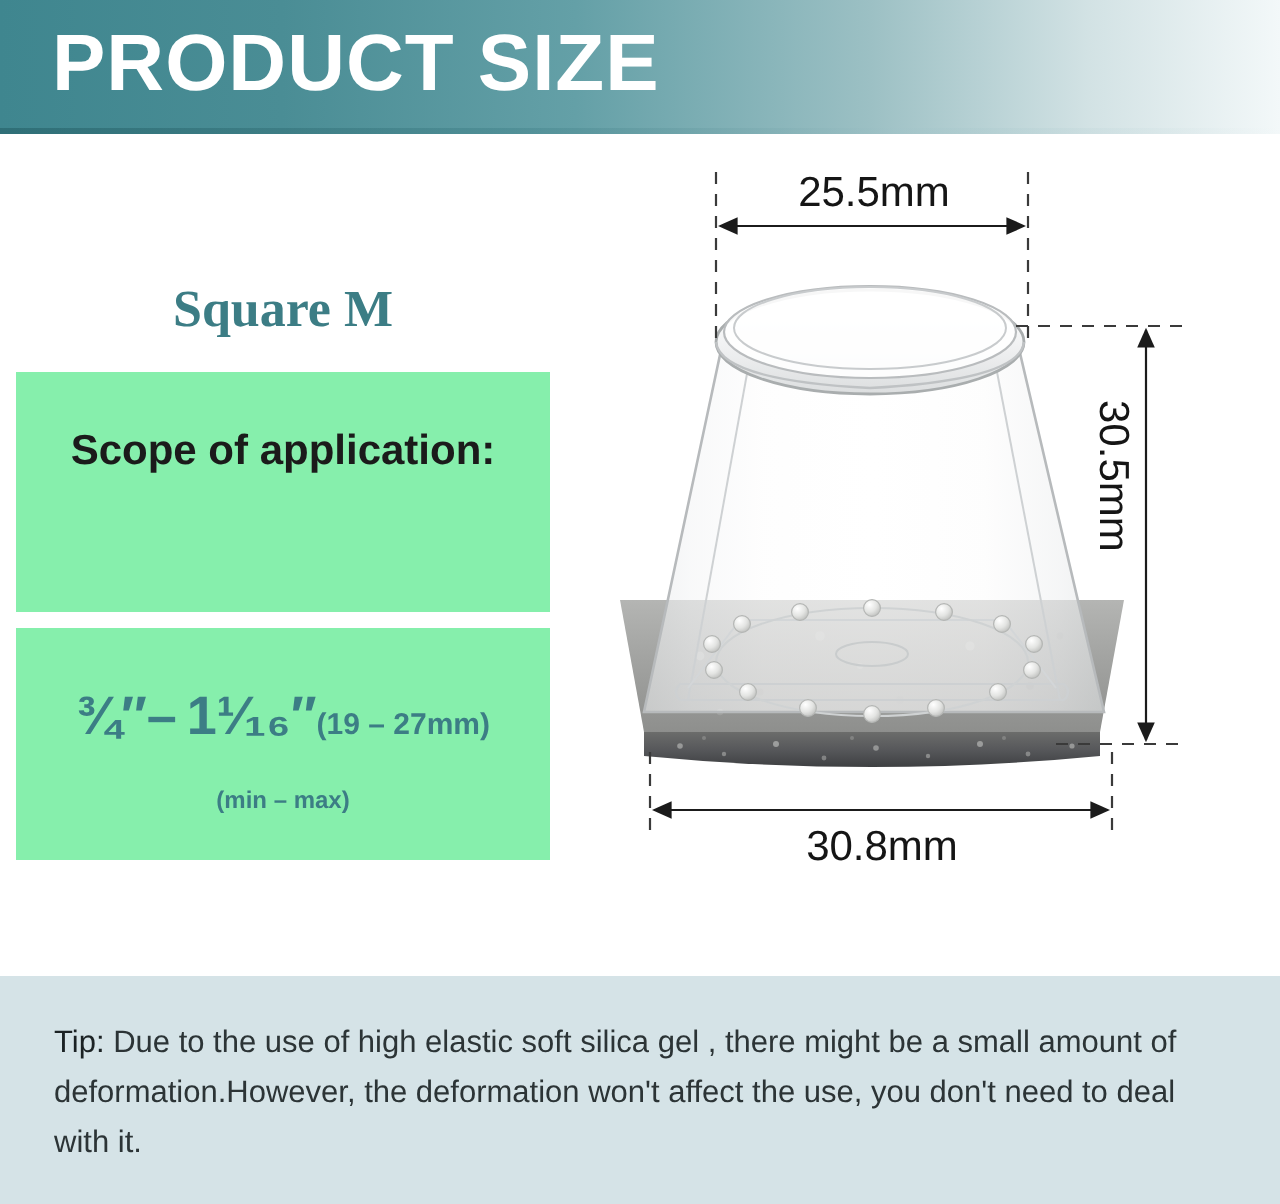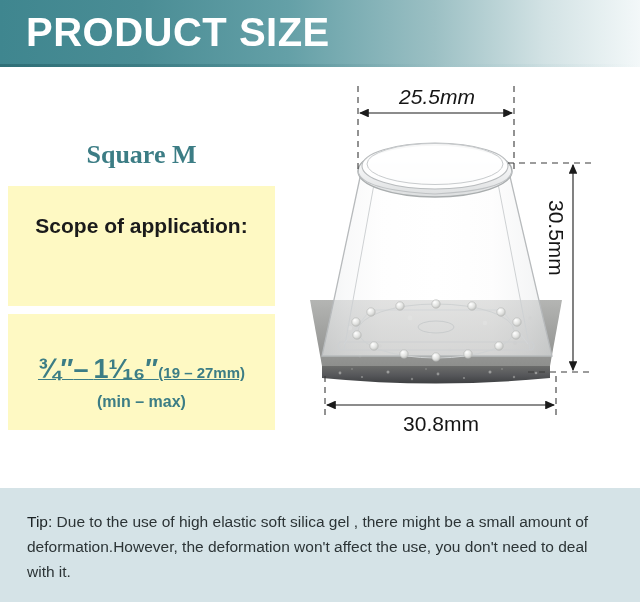--- a/index.html
+++ b/index.html
@@ -54,21 +54,21 @@
     text-align: center;
     font-size: 26px;
     font-weight: bold;
     color: #3c7d85;
     font-family: Liberation Serif, serif;
   }
   .info-box {
     position: absolute;
     left: 8px;
     width: 267px;
-    background: #fef9c3;
+    background: #86efac;
   }
   #scope-box {
     top: 186px;
     height: 120px;
   }
   #size-box {
     top: 314px;
     height: 116px;
   }
   #scope-title {
@@ -84,66 +84,64 @@
     position: absolute;
     left: 0; right: 0;
     top: 64px;
     text-align: center;
     font-size: 16px;
     color: #1b1b1b;
   }
   #size-range {
     position: absolute;
     left: 0; right: 0;
-    top: 40px;
+    top: 29px;
     text-align: center;
     color: #3c7d85;
     white-space: nowrap;
-    text-decoration: underline;
   }
   #size-range .big {
     font-size: 27px;
     font-weight: bold;
     letter-spacing: 0.5px;
   }
   #size-range .frac {
     font-size: 27px;
     font-weight: bold;
   }
   #size-range .mm {
     font-size: 15px;
     font-weight: bold;
   }
   #size-minmax {
     position: absolute;
     left: 0; right: 0;
     top: 79px;
     text-align: center;
-    font-size: 16px;
+    font-size: 12px;
     font-weight: bold;
     color: #3c7d85;
   }
 
   
   #product-figure {
     position: absolute;
     left: 300px; top: 78px;
     width: 340px; height: 360px;
   }
   #product-svg { display: block; }
 
   
   #dim-top-label {
     position: absolute;
     left: 358px; top: 85px;
     width: 158px;
     text-align: center;
     font-size: 21px;
     color: #151515;
-    font-style: italic;
   }
   #dim-bottom-label {
     position: absolute;
     left: 325px; top: 412px;
     width: 232px;
     text-align: center;
     font-size: 21px;
     color: #151515;
   }
   #dim-side-label {

